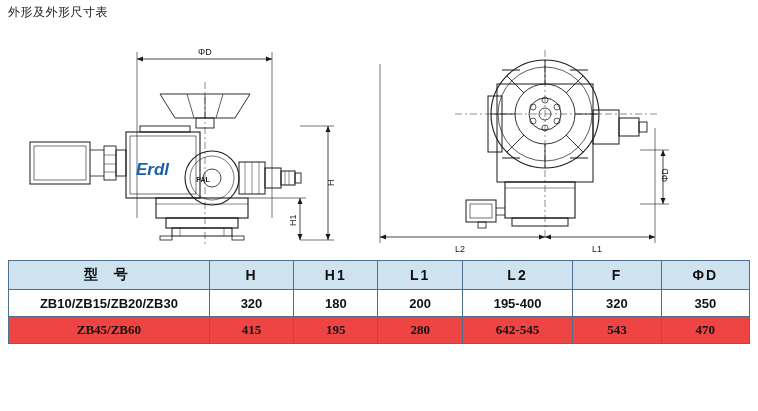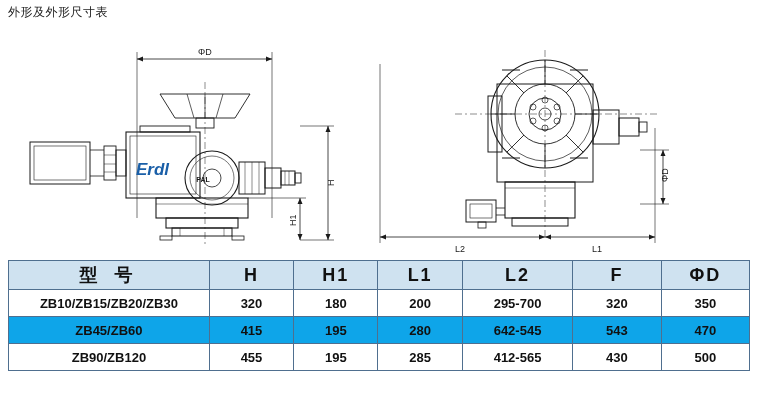--- a/index.html
+++ b/index.html
@@ -51,30 +51,31 @@
     text-align: center;
     height: 26px;
     padding: 0 2px;
     font-weight: bold;
     color: #111;
     white-space: nowrap;
     overflow: hidden;
   }
   #spec-table thead th {
     background: #cfe2f0;
-    font-size: 18px;
+    font-size: 14px;
     letter-spacing: 2px;
     height: 28px;
     margin-top: 44px;
   }
   #spec-table thead th.hdr-model {
     letter-spacing: 6px;
   }
   #spec-table tbody tr.row-alt td {
-    background: #0ea5e9;
+    background: #ef4444;
+    font-family: Liberation Serif, serif;
   }
   #spec-table tbody tr td {
     background: #ffffff;
   }
   #spec-table td.model-cell {
     font-size: 13px;
     letter-spacing: 0px;
   }
   .col-model { width: 200px; }
   .col-h     { width: 84px; }
@@ -263,38 +264,29 @@
         <th>F</th>
         <th>ΦD</th>
       </tr>
     </thead>
     <tbody>
       <tr>
         <td class="model-cell">ZB10/ZB15/ZB20/ZB30</td>
         <td>320</td>
         <td>180</td>
         <td>200</td>
-        <td>295-700</td>
+        <td>195-400</td>
         <td>320</td>
         <td>350</td>
       </tr>
       <tr class="row-alt">
         <td class="model-cell">ZB45/ZB60</td>
         <td>415</td>
         <td>195</td>
         <td>280</td>
         <td>642-545</td>
         <td>543</td>
         <td>470</td>
       </tr>
-      <tr>
-        <td class="model-cell">ZB90/ZB120</td>
-        <td>455</td>
-        <td>195</td>
-        <td>285</td>
-        <td>412-565</td>
-        <td>430</td>
-        <td>500</td>
-      </tr>
     </tbody>
   </table>
 
 </div>
 
 </body></html>

